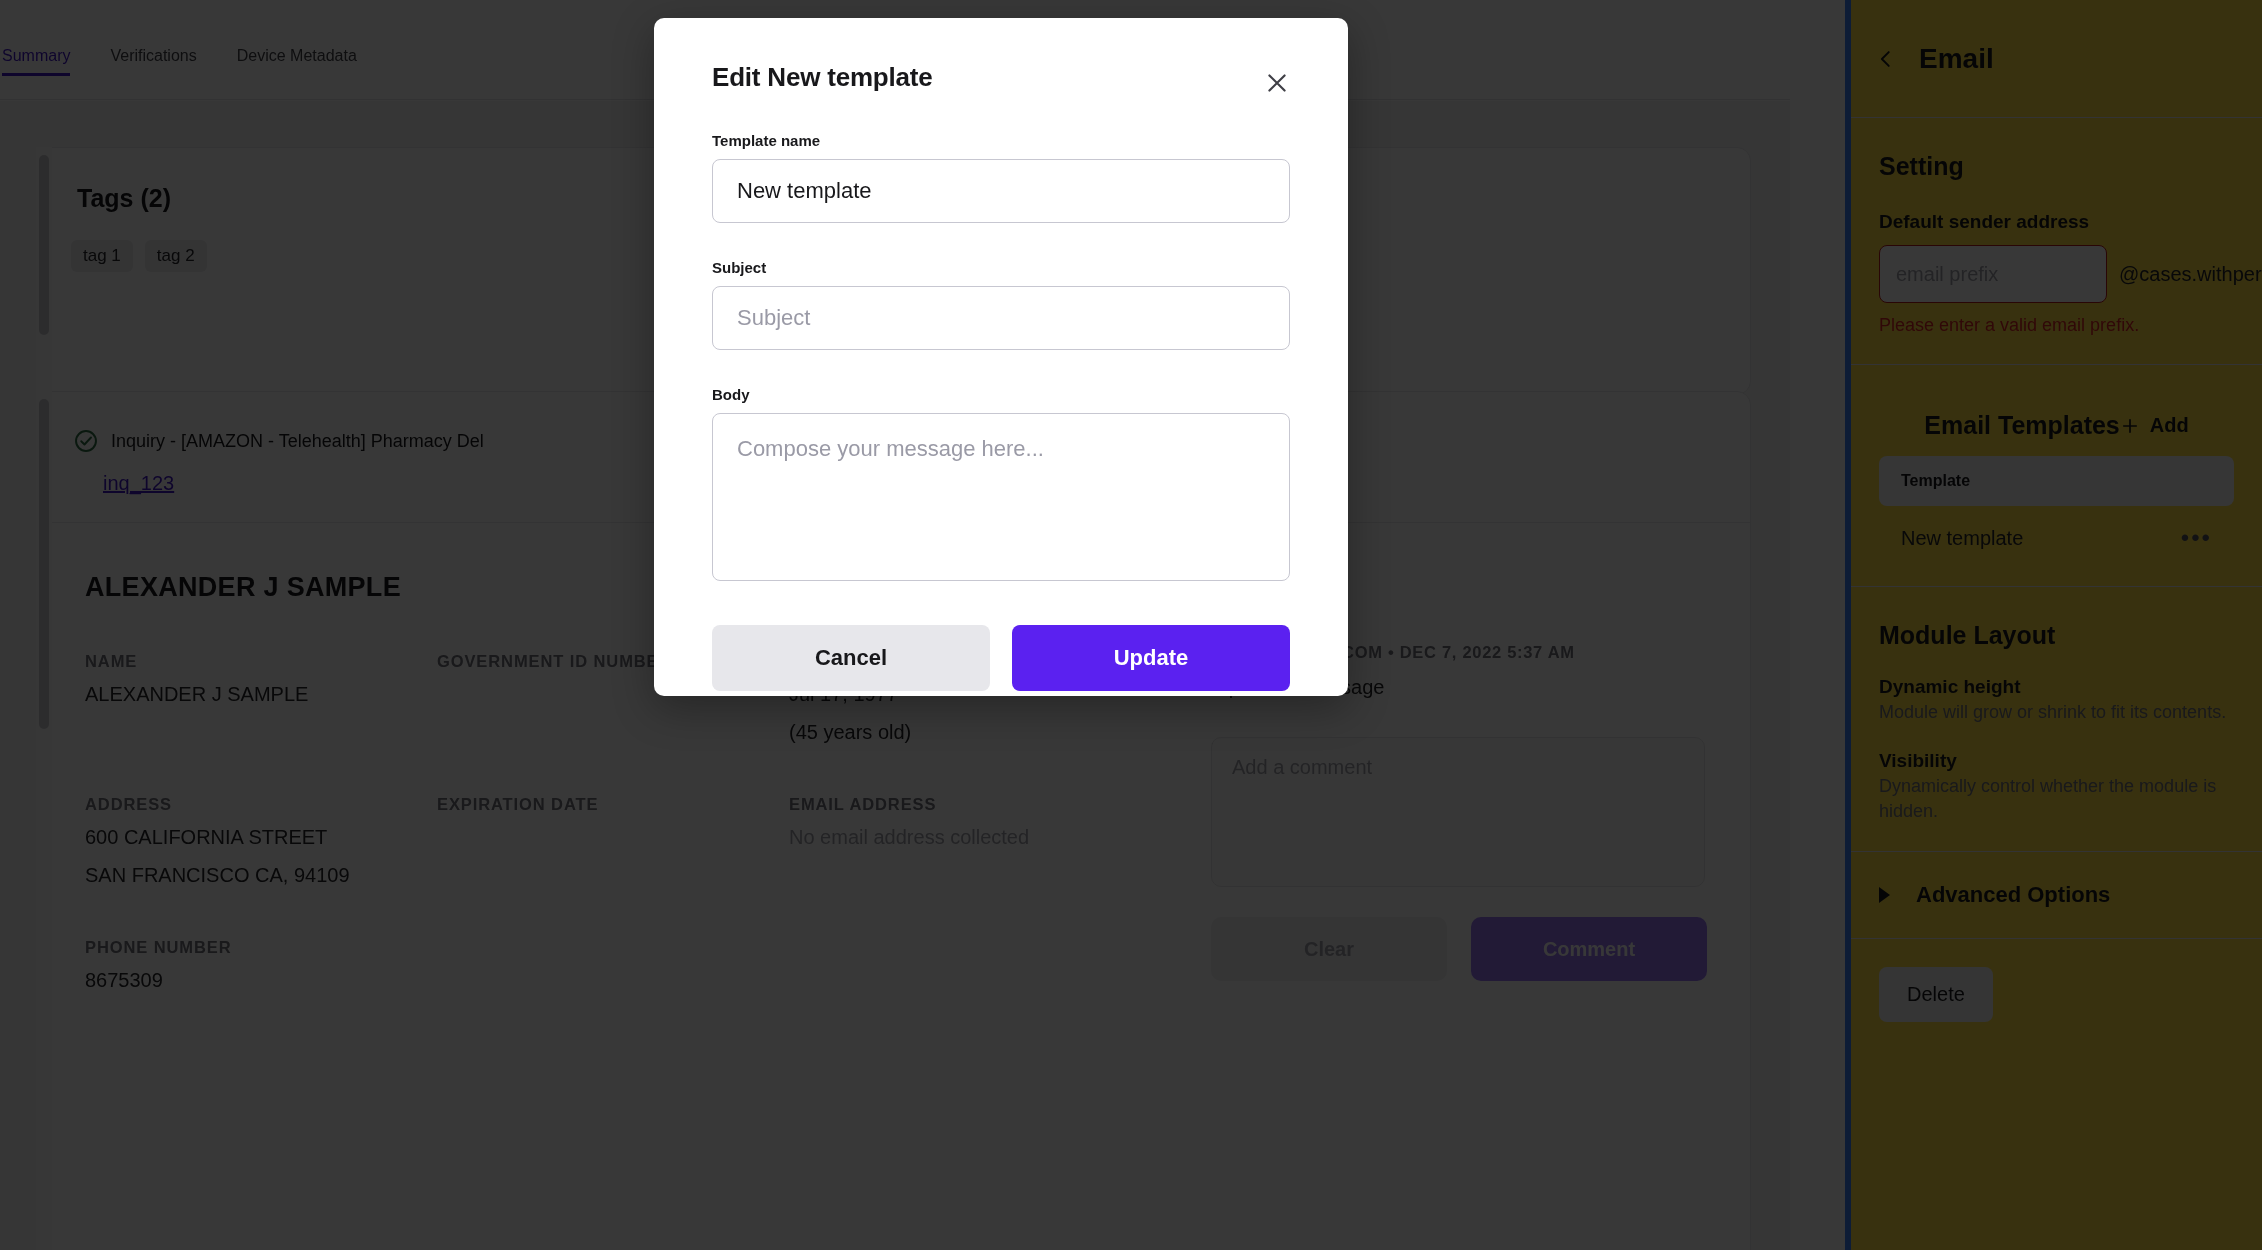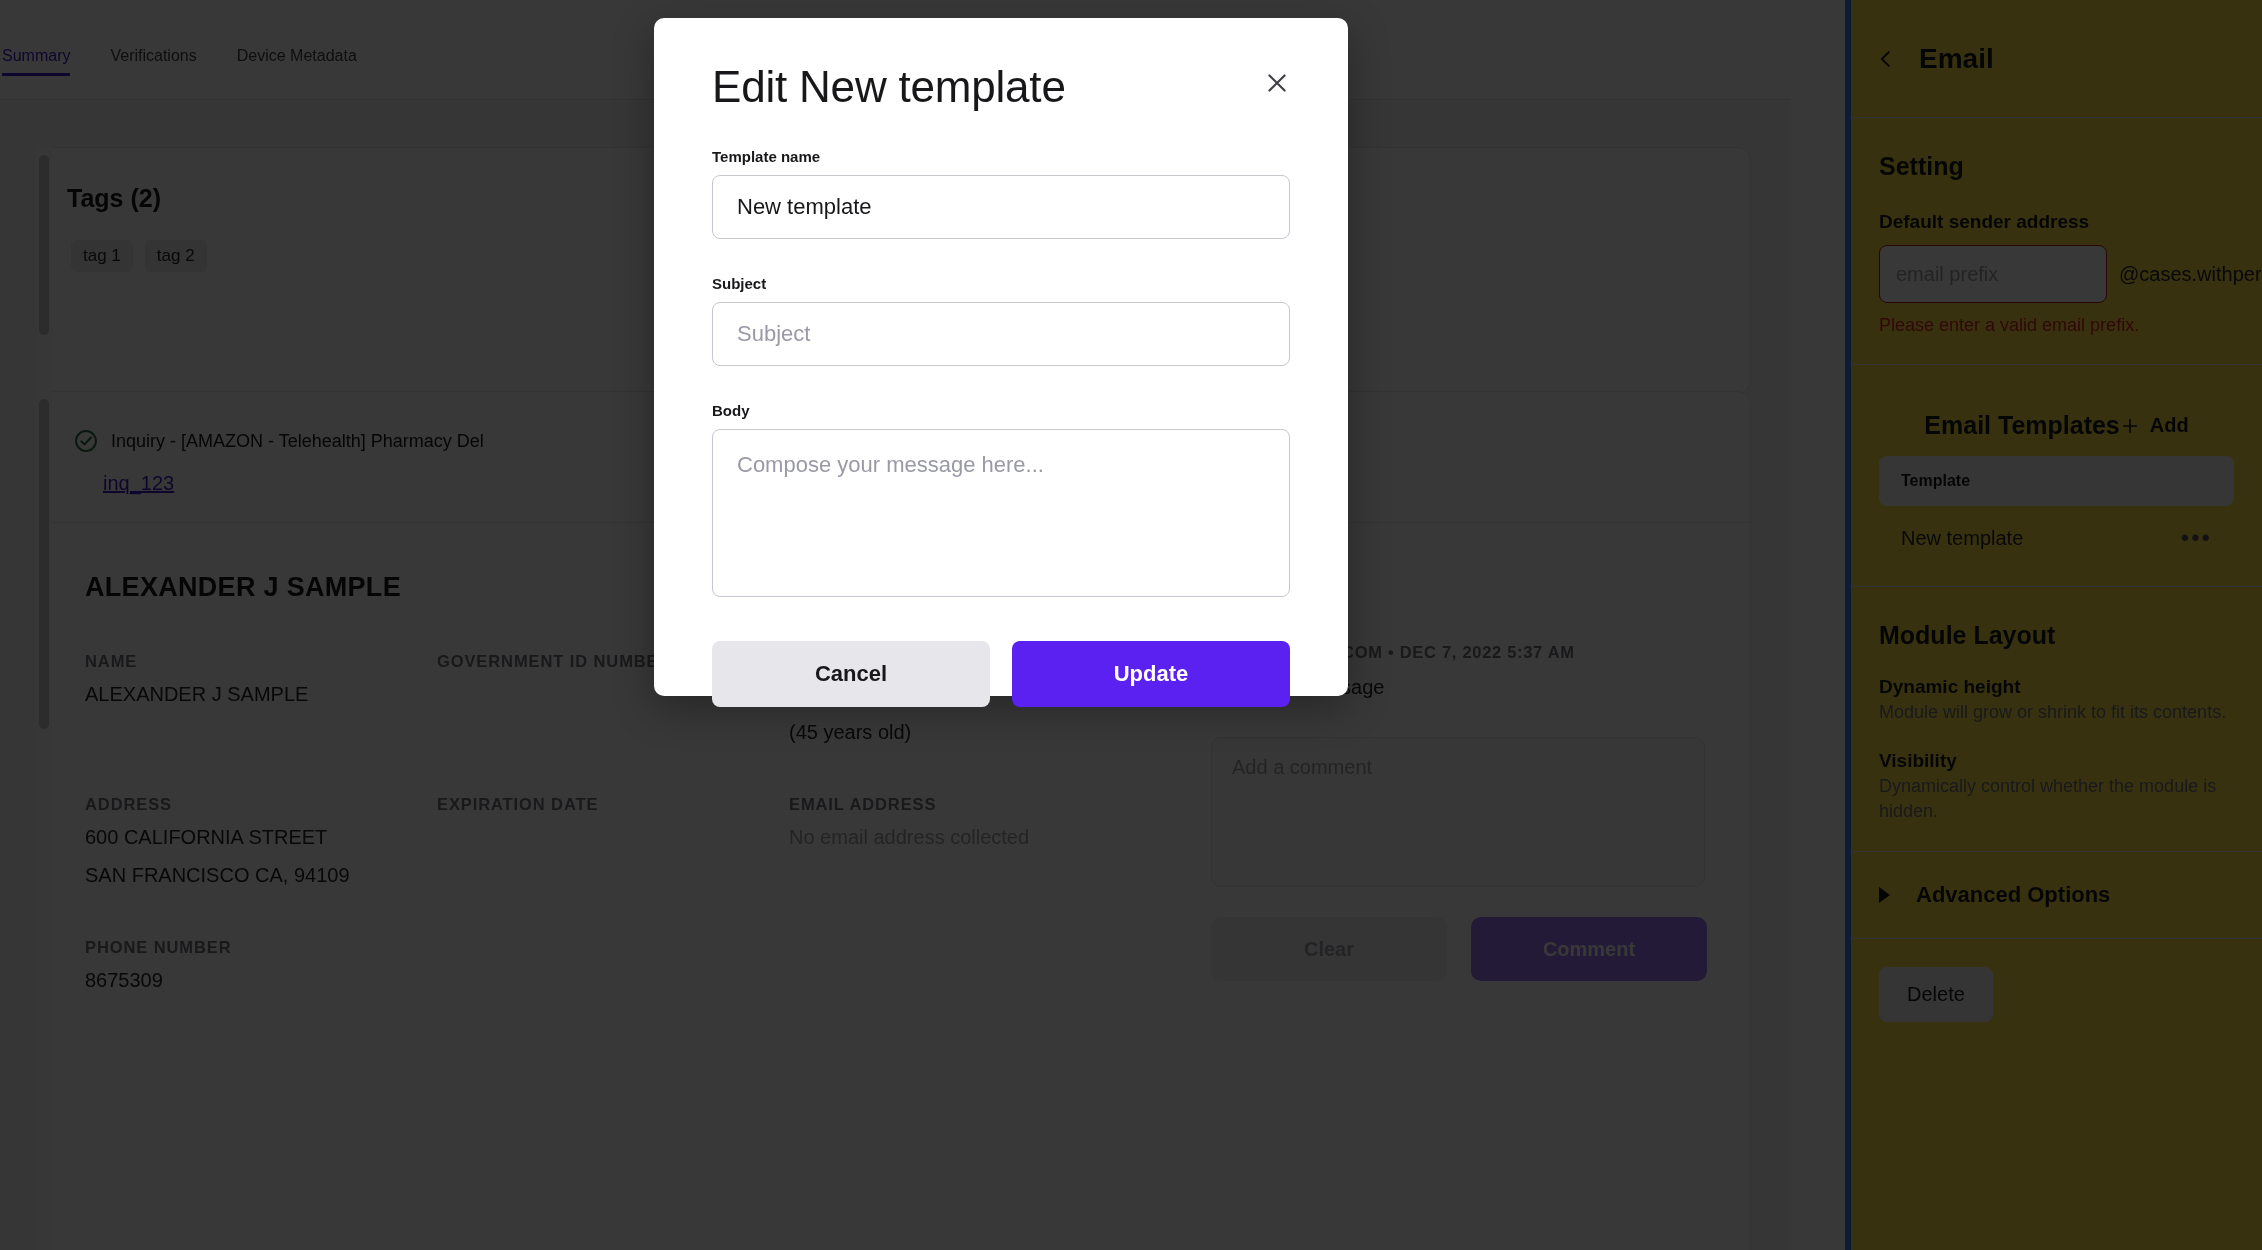--- a/index.html
+++ b/index.html
@@ -43,21 +43,21 @@
     background: #f4f4f5; overflow: hidden;
   }
 
   .card {
     position: absolute; background: #ffffff; border-radius: 14px;
     border: 1px solid #e7e7ea;
   }
   .card-tags { left: 36px; top: 46px; width: 1715px; height: 248px; }
   .card-inquiry { left: 36px; top: 290px; width: 1715px; height: 1080px; }
 
-  .tags-title { position: absolute; left: 30px; top: 36px; font-size: 25px; font-weight: bold; color: #18181b; }
+  .tags-title { position: absolute; left: 40px; top: 36px; font-size: 25px; font-weight: bold; color: #18181b; }
   .tag-row { position: absolute; left: 34px; top: 92px; display: flex; gap: 12px; }
   .tag-chip {
     background: #ebebee; border-radius: 6px; padding: 6px 12px;
     font-size: 17px; color: #27272a;
   }
 
   .inq-head { position: absolute; left: 36px; top: 36px; display: flex; align-items: center; gap: 12px; }
   .check-icon { width: 26px; height: 26px; flex: none; }
   .inq-title { font-size: 18px; font-weight: normal; color: #18181b; white-space: nowrap; }
   .inq-link {
@@ -167,21 +167,21 @@
 
   
   .overlay { position: absolute; inset: 0; background: rgba(0,0,0,0.78); }
   .modal {
     position: absolute; left: 654px; top: 18px; width: 694px; height: 678px;
     background: #ffffff; border-radius: 10px;
     box-shadow: 0 12px 42px rgba(0,0,0,.32);
     padding: 44px 58px 0 58px;
   }
   .modal-head { display: flex; align-items: flex-start; justify-content: space-between; }
-  .modal-title { font-size: 44px; font-weight: normal; color: #18181b; letter-spacing: -.2px; }
+  .modal-title { font-size: 26px; font-weight: bold; color: #18181b; letter-spacing: -.2px; }
   .close-x { width: 26px; height: 26px; margin-top: 8px; cursor: pointer; flex: none; }
 
   .m-label { font-size: 15px; font-weight: bold; color: #18181b; margin-top: 36px; }
   .m-input {
     width: 100%; height: 64px; margin-top: 10px;
     border: 1px solid #c7c7d1; border-radius: 8px; padding: 0 24px;
     font-size: 22px; color: #18181b; background: #ffffff;
     font-family: "Liberation Sans", sans-serif;
   }
   .m-input::placeholder { color: #9a9aa6; }

